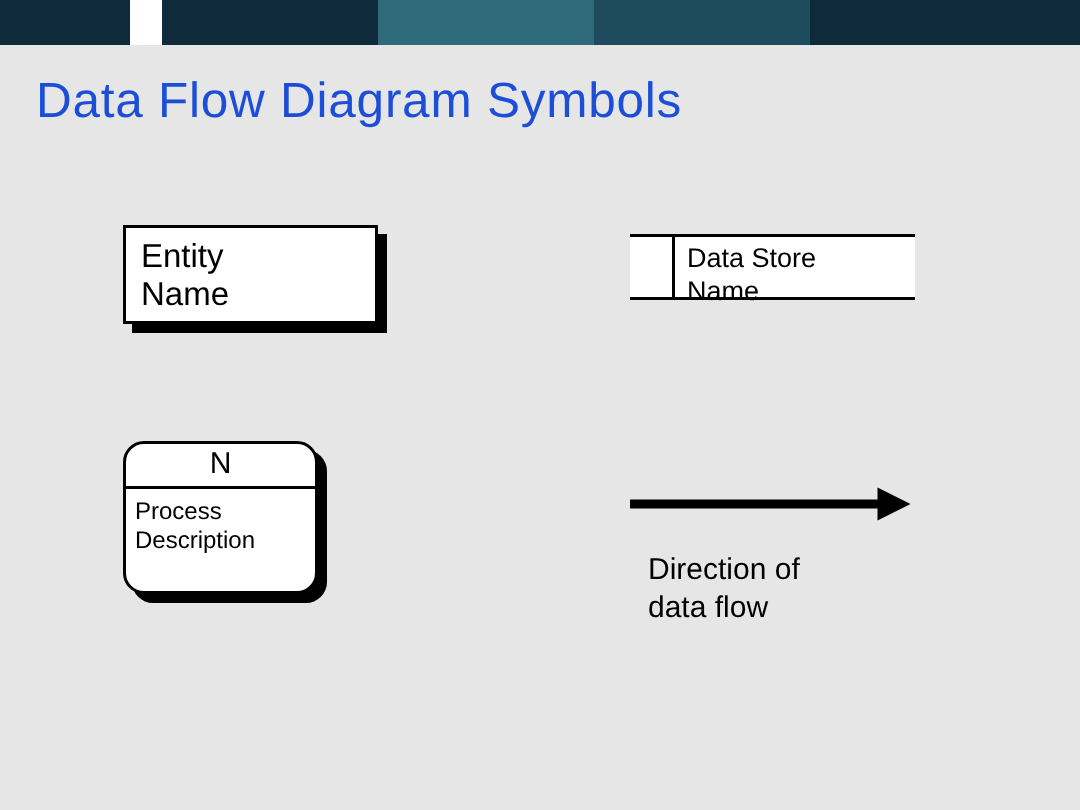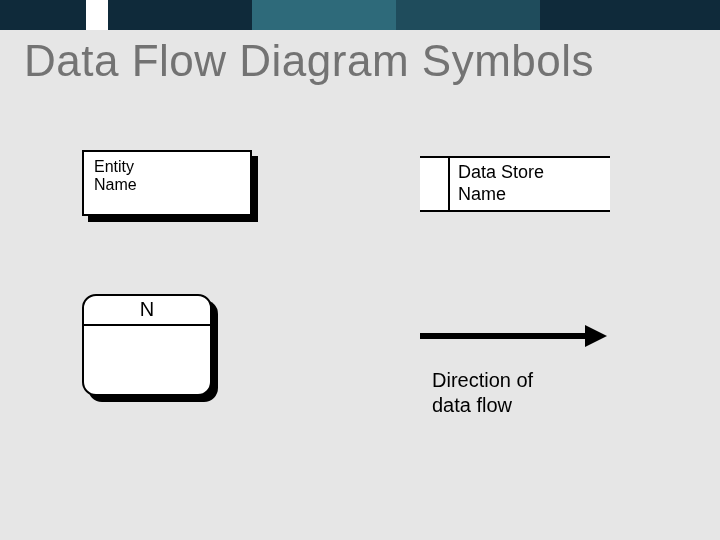--- a/index.html
+++ b/index.html
@@ -19,24 +19,24 @@
     background: linear-gradient(to right,
       #0f2a3a 0%, #0f2a3a 12%,
       #ffffff 12%, #ffffff 15%,
       #0f2a3a 15%, #0f2a3a 35%,
       #2e6a7a 35%, #2e6a7a 55%,
       #1f4c5c 55%, #1f4c5c 75%,
       #0f2a3a 75%, #0f2a3a 100%);
   }
   .title {
     position: absolute;
-    top: 36px;
+    top: 48px;
     left: 24px;
-    font-size: 44px;
-    color: #737373;
+    font-size: 33px;
+    color: #1d4ed8;
     letter-spacing: 0.5px;
   }
 
   
   .entity-wrap {
     position: absolute;
     top: 150px;
     left: 82px;
   }
   .entity-shadow {
@@ -45,31 +45,31 @@
     width: 170px; height: 66px;
     background: #000;
   }
   .entity-box {
     position: relative;
     width: 170px; height: 66px;
     background: #fff;
     border: 2px solid #000;
     box-sizing: border-box;
     padding: 6px 10px;
-    font-size: 16px;
+    font-size: 22px;
     line-height: 1.15;
   }
 
   
   .datastore-wrap {
     position: absolute;
     top: 156px;
     left: 420px;
     width: 190px;
-    height: 56px;
+    height: 44px;
     background: #fff;
     border-top: 2px solid #000;
     border-bottom: 2px solid #000;
     box-sizing: border-box;
     display: flex;
   }
   .datastore-left {
     width: 30px;
     border-right: 2px solid #000;
     box-sizing: border-box;
@@ -162,20 +162,21 @@
 
 <div class="datastore-wrap">
   <div class="datastore-left"></div>
   <div class="datastore-text">Data Store<br>Name</div>
 </div>
 
 <div class="process-wrap">
   <div class="process-shadow"></div>
   <div class="process-box">
     <div class="process-top">N</div>
+    <div class="process-body">Process<br>Description</div>
   </div>
 </div>
 
 <div class="arrow-wrap">
   <div class="arrow-line"></div>
   <div class="arrow-head"></div>
 </div>
 <div class="arrow-caption">Direction of<br>data flow</div>
 
 </body></html>

